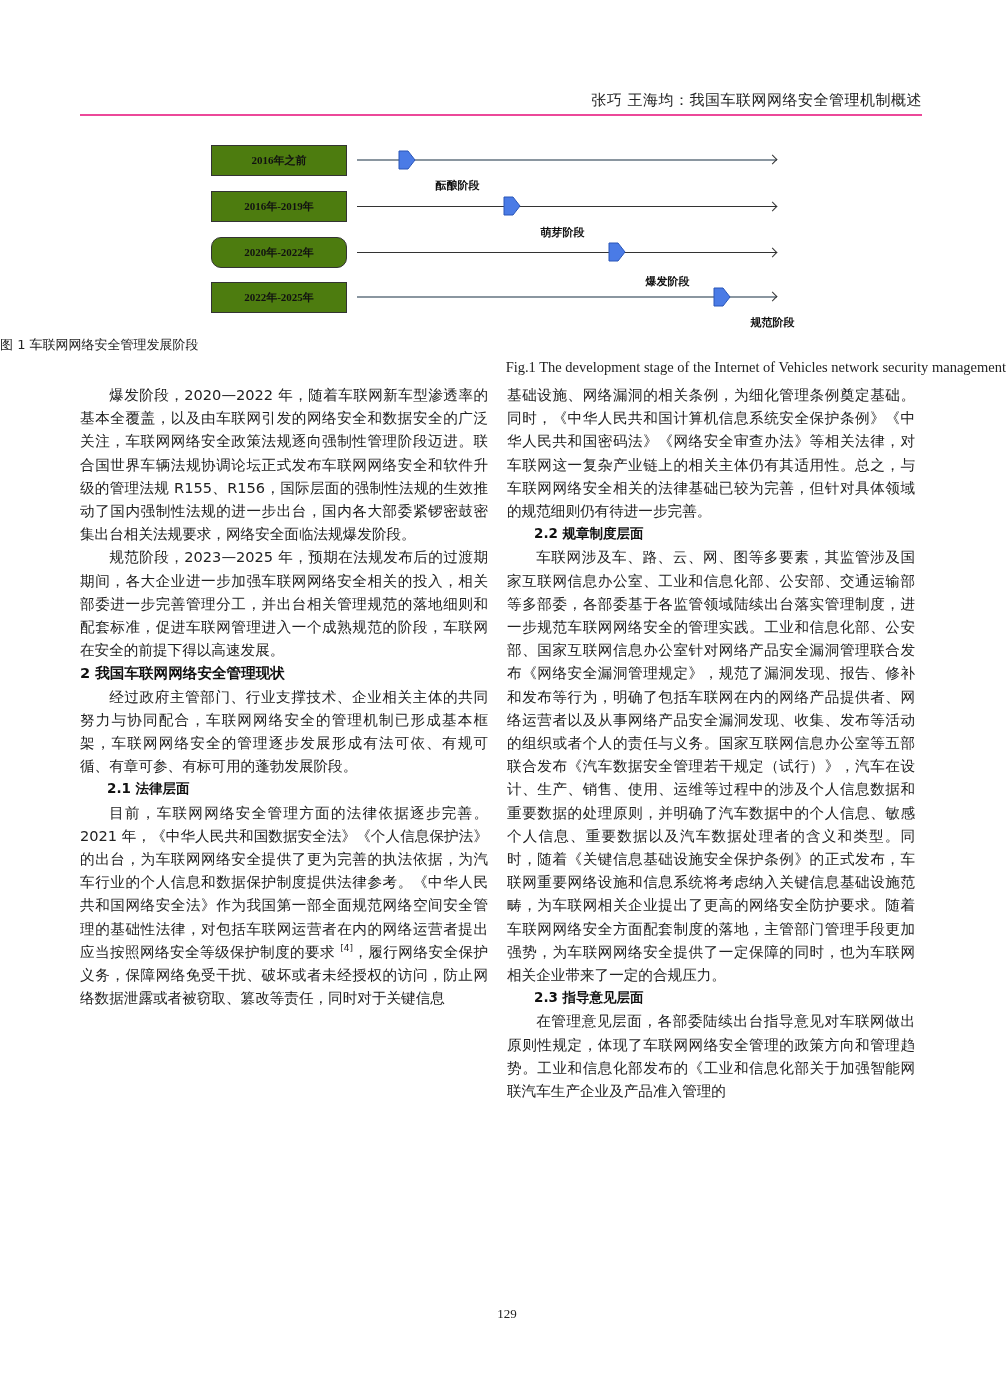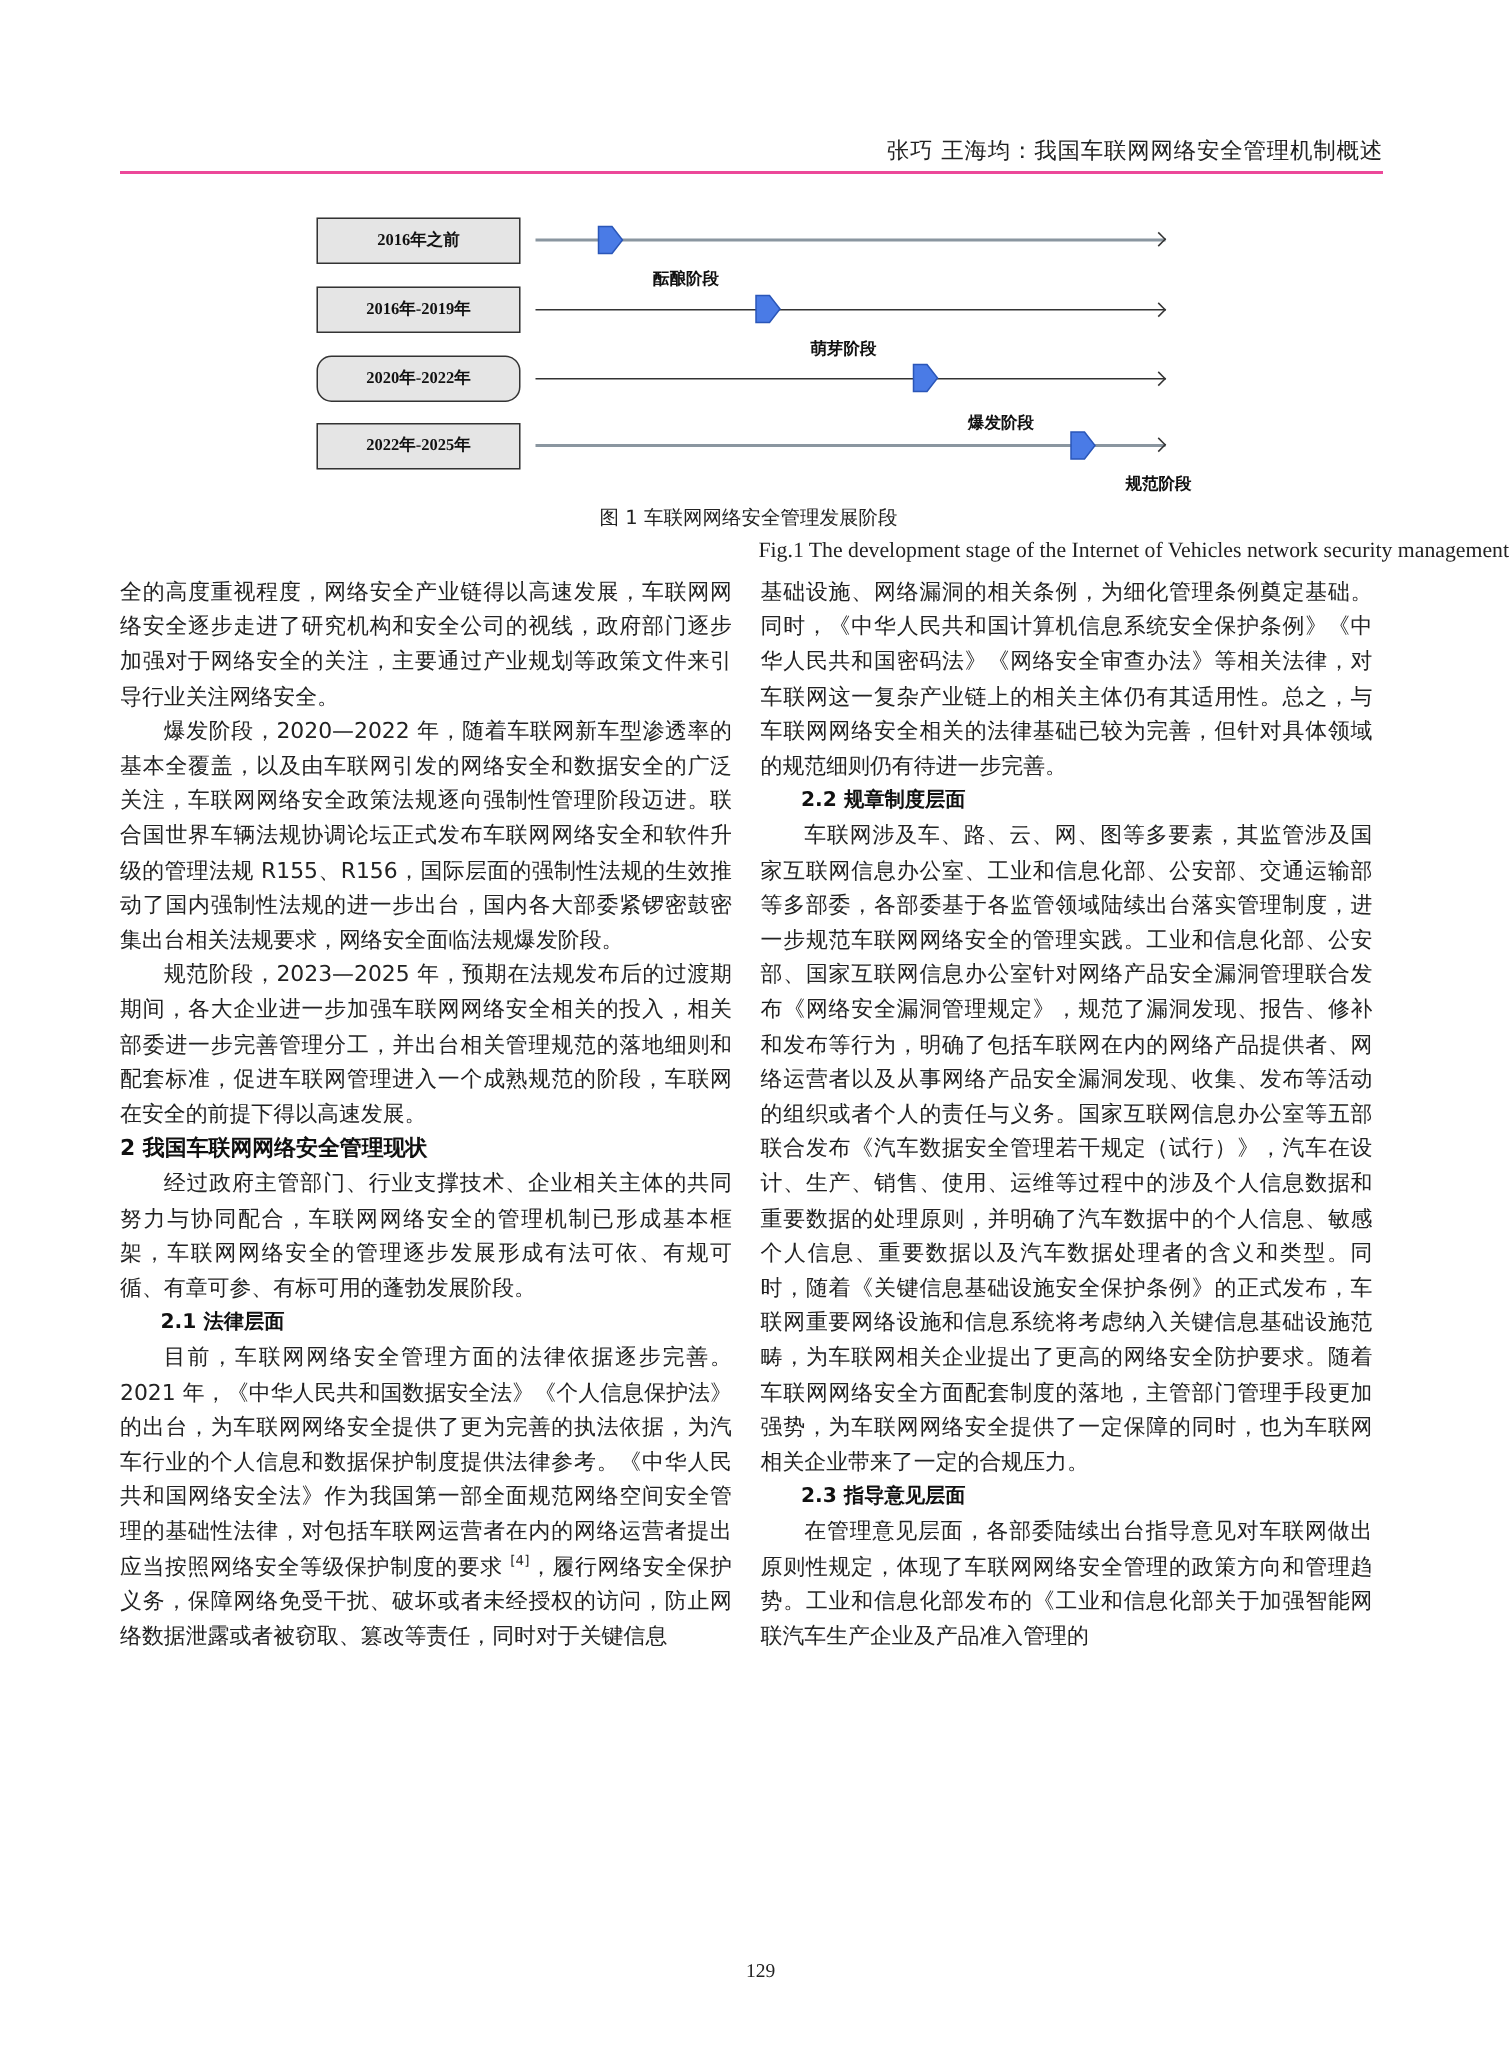--- a/index.html
+++ b/index.html
@@ -3,29 +3,29 @@
 <meta charset="utf-8">
 <style>
   html, body { margin: 0; padding: 0; background: #ffffff; }
   body { width: 1006px; height: 1375px; position: relative; overflow: hidden;
          font-family: "DejaVu Sans", "Liberation Sans", sans-serif; color: #222; }
   .running-head { position: absolute; left: 80px; right: 84px; top: 86px; height: 28px;
                   text-align: right; font-size: 15px; line-height: 28px; color: #222;
                   border-bottom: 2px solid #ec4899; letter-spacing: 0.5px; }
   .figure { position: absolute; left: 0; top: 140px; width: 1006px; height: 200px; }
   .stage-box { position: absolute; left: 211px; width: 134px; height: 29px;
-               border: 1px solid #333; background: #e5e5e5; font-family: "Liberation Serif", "DejaVu Serif", serif;
+               border: 1px solid #333; background: #4d7c0f; font-family: "Liberation Serif", "DejaVu Serif", serif;
                font-weight: bold; font-size: 11px; line-height: 29px; text-align: center; color: #111; }
   .timeline { position: absolute; left: 357px; width: 420px; height: 1px; background: #333; }
   .timeline.light { background: #8a96a0; height: 2px; }
   .arrow-head { position: absolute; width: 6px; height: 6px; border-top: 1px solid #333; border-right: 1px solid #333;
                 transform: rotate(45deg); }
   .marker { position: absolute; width: 18px; height: 20px; }
   .stage-label { position: absolute; font-size: 11px; font-weight: bold; color: #111; white-space: nowrap; padding-left: 48px; }
-  .fig-caption-cn { position: absolute; left: 0; width: 998px; top: 336px; text-align: center; font-size: 13px; color: #222; }
+  .fig-caption-cn { position: absolute; left: 0; width: 998px; top: 336px; text-align: left; font-size: 13px; color: #222; }
   .fig-caption-en { position: absolute; left: 0; width: 1006px; top: 359px; text-align: right; font-size: 14.5px;
                     font-family: "Liberation Serif", "DejaVu Serif", serif; color: #222; }
   .col { position: absolute; top: 383px; width: 408px; font-size: 14.6px; line-height: 23.2px; color: #222; }
   .col.left { left: 80px; }
   .col.right { left: 507px; }
   .col p { margin: 0; text-align: justify; text-align-last: left; }
   .col p.indent { text-indent: 2em; }
   .col h2 { margin: 0; font-size: 14.6px; font-weight: bold; line-height: 23.2px; color: #111; }
   .col h3 { margin: 0; font-size: 13.5px; font-weight: bold; line-height: 23.2px; padding-left: 2em; color: #111; }
   .page-number { position: absolute; left: 4px; width: 1006px; top: 1306px; text-align: center; font-size: 13px;
@@ -69,21 +69,20 @@
   <svg class="marker" style="top: 147px; left: 713.4px;" viewBox="0 0 18 20">
       <polygon points="1,1 10,1 17,10 10,19 1,19" fill="#4a7be6" stroke="#2a56b8" stroke-width="1"></polygon>
     </svg>
   <div class="stage-label" style="top: 175px; left: 702.4px;">规范阶段</div>
 </div>
 
 <div class="fig-caption-cn">图 1 车联网网络安全管理发展阶段</div>
 <div class="fig-caption-en">Fig.1 The development stage of the Internet of Vehicles network security management</div>
 
 <div class="col left">
-  <p>全的高度重视程度，网络安全产业链得以高速发展，车联网网络安全逐步走进了研究机构和安全公司的视线，政府部门逐步加强对于网络安全的关注，主要通过产业规划等政策文件来引导行业关注网络安全。</p>
   <p class="indent">爆发阶段，2020—2022 年，随着车联网新车型渗透率的基本全覆盖，以及由车联网引发的网络安全和数据安全的广泛关注，车联网网络安全政策法规逐向强制性管理阶段迈进。联合国世界车辆法规协调论坛正式发布车联网网络安全和软件升级的管理法规 R155、R156，国际层面的强制性法规的生效推动了国内强制性法规的进一步出台，国内各大部委紧锣密鼓密集出台相关法规要求，网络安全面临法规爆发阶段。</p>
   <p class="indent">规范阶段，2023—2025 年，预期在法规发布后的过渡期期间，各大企业进一步加强车联网网络安全相关的投入，相关部委进一步完善管理分工，并出台相关管理规范的落地细则和配套标准，促进车联网管理进入一个成熟规范的阶段，车联网在安全的前提下得以高速发展。</p>
   <h2>2 我国车联网网络安全管理现状</h2>
   <p class="indent">经过政府主管部门、行业支撑技术、企业相关主体的共同努力与协同配合，车联网网络安全的管理机制已形成基本框架，车联网网络安全的管理逐步发展形成有法可依、有规可循、有章可参、有标可用的蓬勃发展阶段。</p>
   <h3>2.1 法律层面</h3>
   <p class="indent"><span>目前，车联网网络安全管理方面的法律依据逐步完善。2021 年，《中华人民共和国数据安全法》《个人信息保护法》的出台，为车联网网络安全提供了更为完善的执法依据，为汽车行业的个人信息和数据保护制度提供法律参考。《中华人民共和国网络安全法》作为我国第一部全面规范网络空间安全管理的基础性法律，对包括车联网运营者在内的网络运营者提出应当按照网络安全等级保护制度的要求 </span><sup>[4]</sup><span>，履行网络安全保护义务，保障网络免受干扰、破坏或者未经授权的访问，防止网络数据泄露或者被窃取、篡改等责任，同时对于关键信息</span></p>
 </div>
 
 <div class="col right">
   <p>基础设施、网络漏洞的相关条例，为细化管理条例奠定基础。同时，《中华人民共和国计算机信息系统安全保护条例》《中华人民共和国密码法》《网络安全审查办法》等相关法律，对车联网这一复杂产业链上的相关主体仍有其适用性。总之，与车联网网络安全相关的法律基础已较为完善，但针对具体领域的规范细则仍有待进一步完善。</p>

